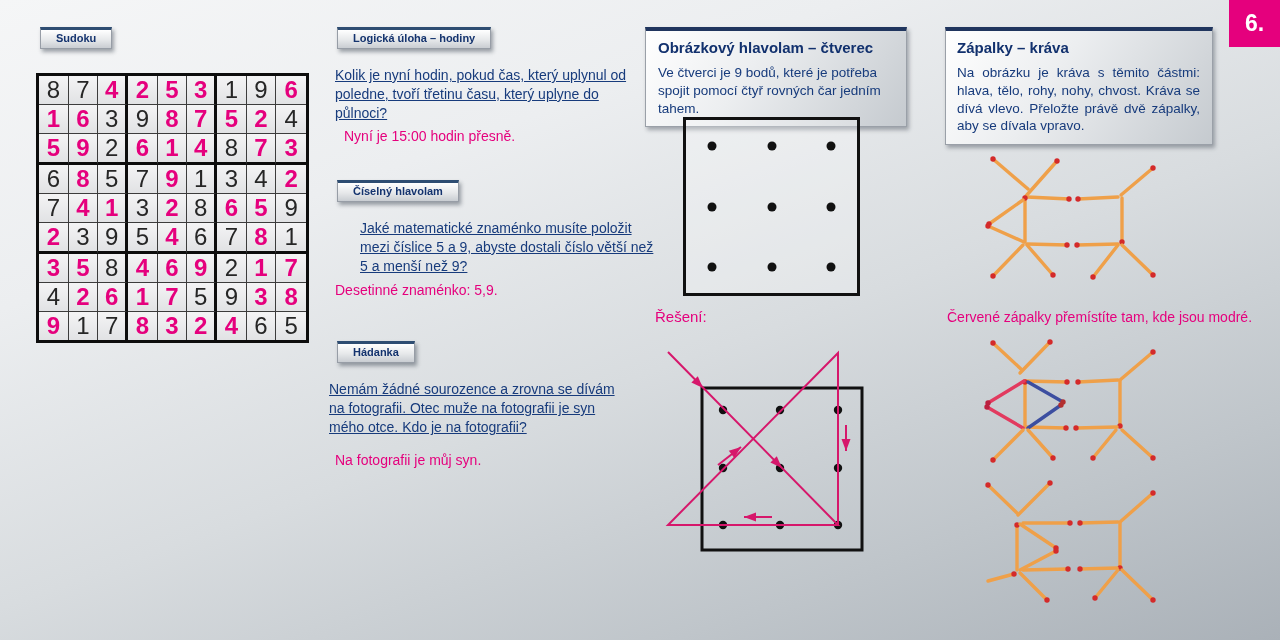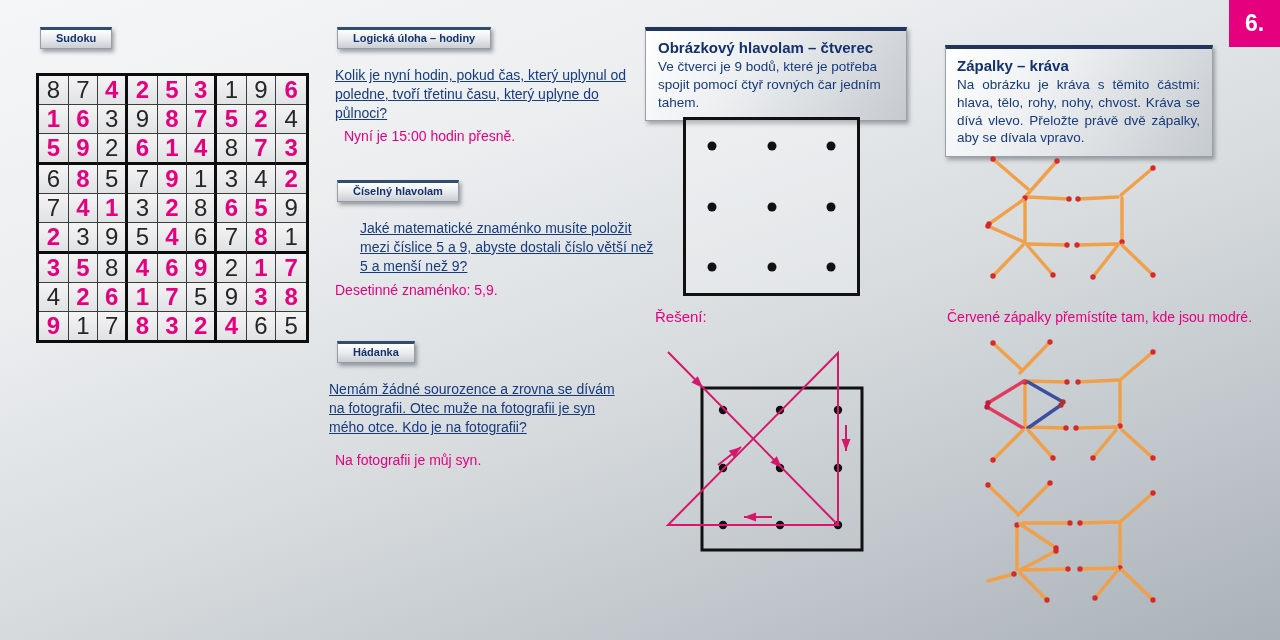--- a/index.html
+++ b/index.html
@@ -9,21 +9,21 @@
   .badge{position:absolute;left:1229px;top:0;width:51px;height:47px;background:#e5007d;
     color:#fff;font-weight:bold;font-size:23px;display:flex;align-items:center;justify-content:center;}
   .btn{position:absolute;background:linear-gradient(180deg,#ffffff 0%,#e6e8ea 55%,#c9cdd2 100%);
     border:1px solid #979da6;border-top:3px solid #2e4d72;box-shadow:2px 3px 4px rgba(25,35,50,.4);
     color:#14336e;font-weight:bold;font-size:11px;padding:2px 15px 4px;white-space:nowrap;}
   .q{position:absolute;width:300px;color:#173b7c;font-size:14px;line-height:19px;text-decoration:underline;}
   .ans{position:absolute;color:#e5007d;font-size:14px;white-space:nowrap;}
   .infobox{position:absolute;background:linear-gradient(125deg,#ffffff 0%,#eceef0 40%,#c5cacf 100%);
     border:1px solid #9aa0a8;border-top:4px solid #20355e;box-shadow:2px 3px 4px rgba(25,35,50,.35);
     padding:8px 12px 9px;box-sizing:border-box;}
-  .infobox h3{margin:0 0 2px;font-size:15px;color:#12316e;}
+  .infobox h3{margin:0 0 8px;font-size:15px;color:#12316e;}
   .infobox p{margin:0;font-size:13.5px;color:#173b7c;line-height:1.32;}
   .just{text-align:justify;}
   .sudoku{position:absolute;left:36px;top:73px;width:273px;height:270px;box-sizing:border-box;
     border:3px solid #0d0d0d;display:grid;grid-template-columns:repeat(9,1fr);grid-template-rows:repeat(9,1fr);}
   .cell{display:flex;align-items:center;justify-content:center;
     background:linear-gradient(180deg,#f4f4f5,#e1e2e4);
     border-right:1px solid #3c3c3c;border-bottom:1px solid #3c3c3c;
     font-size:24px;color:#262626;font-family:"Liberation Sans",sans-serif;}
   .cell.pink{color:#e5007d;font-weight:bold;}
   .cell.b3r{border-right:3px solid #0d0d0d;}
@@ -170,21 +170,21 @@
       <polygon points="63,53 57.7987158495956,41.28690292080049 51.37946180720797,47.59508629949915" fill="#d6176b"></polygon>
       <polygon points="142,133 136.79871584959562,121.2869029208005 130.37946180720797,127.59508629949916" fill="#d6176b"></polygon>
       <line x1="206" y1="90" x2="206" y2="116" stroke="#d6176b" stroke-width="2"></line>
       <polygon points="206,116 210.5,104 201.5,104" fill="#d6176b"></polygon>
       <line x1="78" y1="130" x2="101" y2="112" stroke="#d6176b" stroke-width="2"></line>
       <polygon points="101,112 88.77655281044747,115.8519266353632 94.32332716537047,122.93947164443146" fill="#d6176b"></polygon>
       <line x1="132" y1="182" x2="104" y2="182" stroke="#d6176b" stroke-width="2"></line>
       <polygon points="104,182 116,186.5 116,177.5" fill="#d6176b"></polygon>
     </svg>
 
-  <div class="infobox" style="left:945px;top:45px;width:268px;padding-left:11px;">
+  <div class="infobox" style="left:945px;top:27px;width:268px;padding-left:11px;">
     <h3>Zápalky – kráva</h3>
     <p class="just">Na obrázku je kráva s těmito částmi: hlava, tělo, rohy, nohy, chvost. Kráva se dívá vlevo. Přeložte právě dvě zápalky, aby se dívala vpravo.</p>
   </div>
   <div class="ans" style="left:947px;top:309px;">Červené zápalky přemístíte tam, kde jsou modré.</div>
 
 <svg width="220" height="150" viewBox="0 0 220 150" class="figsvg" style="left: 945px; top: 140px;">
       <line x1="48" y1="19" x2="83" y2="49" stroke="#efa049" stroke-width="3.4" stroke-linecap="round"></line>
       <circle cx="48" cy="19" r="2.7" fill="#d42a2a"></circle>
       <line x1="112" y1="21" x2="81" y2="56" stroke="#efa049" stroke-width="3.4" stroke-linecap="round"></line>
       <circle cx="112" cy="21" r="2.7" fill="#d42a2a"></circle>

